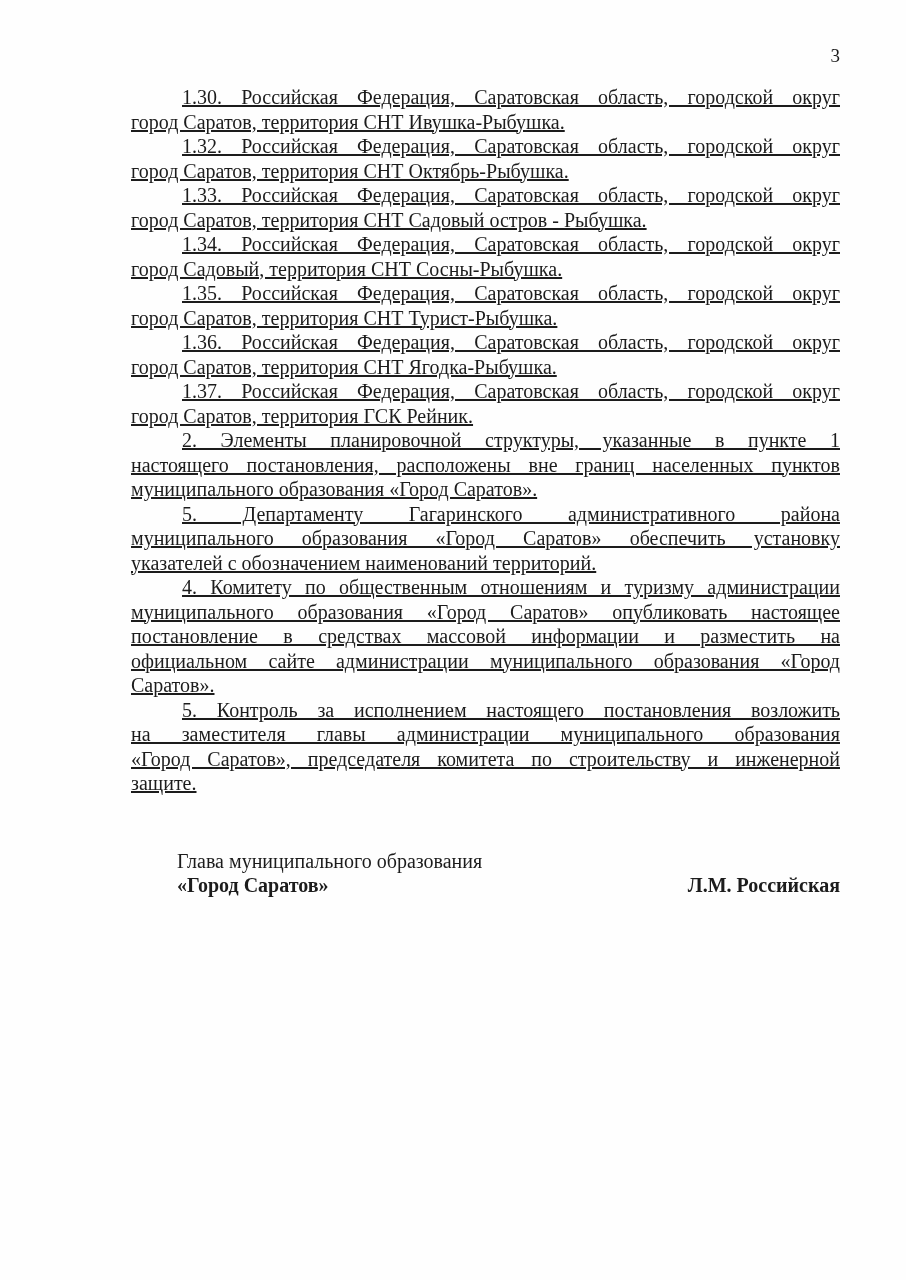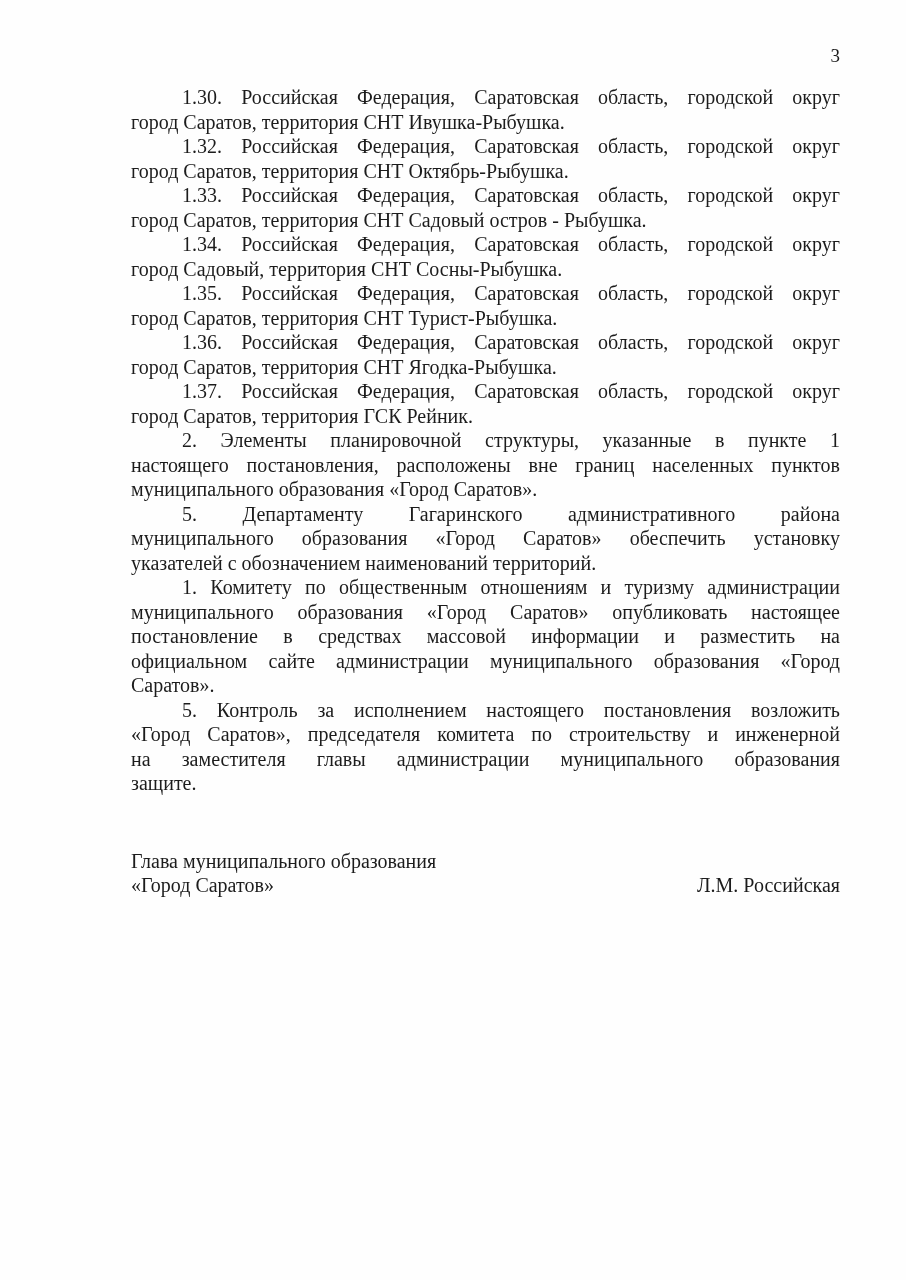--- a/index.html
+++ b/index.html
@@ -25,38 +25,41 @@
   .content {
     position: absolute;
     left: 131px;
     top: 85px;
     width: 709px;
     font-size: 20px;
     line-height: 24.5px;
   }
   .para {
     margin: 0;
+    text-decoration: underline;
   }
   .line {
     text-align: justify;
     text-align-last: justify;
   }
   .line.last {
     text-align-last: left;
   }
   .line.first {
     text-indent: 51px;
   }
   .signature {
     margin-top: 53px;
+    margin-left: 46px;
   }
   .sig-row {
     display: flex;
     justify-content: space-between;
     align-items: center;
+    font-weight: bold;
   }
 </style>
 </head>
 <body>
 
 <div class="page-number">3</div>
 
 <div class="content">
   <div id="document-body">
       <div class="para">
@@ -91,30 +94,30 @@
         <div class="line first">2. Элементы планировочной структуры, указанные в пункте 1</div>
         <div class="line">настоящего постановления, расположены вне границ населенных пунктов</div>
         <div class="line last">муниципального образования «Город Саратов».</div>
       </div>
       <div class="para">
         <div class="line first">5. Департаменту Гагаринского административного района</div>
         <div class="line">муниципального образования «Город Саратов» обеспечить установку</div>
         <div class="line last">указателей с обозначением наименований территорий.</div>
       </div>
       <div class="para">
-        <div class="line first">1. Комитету по общественным отношениям и туризму администрации</div>
+        <div class="line first">4. Комитету по общественным отношениям и туризму администрации</div>
         <div class="line">муниципального образования «Город Саратов» опубликовать настоящее</div>
         <div class="line">постановление в средствах массовой информации и разместить на</div>
         <div class="line">официальном сайте администрации муниципального образования «Город</div>
         <div class="line last">Саратов».</div>
       </div>
       <div class="para">
         <div class="line first">5. Контроль за исполнением настоящего постановления возложить</div>
+        <div class="line">на заместителя главы администрации муниципального образования</div>
         <div class="line">«Город Саратов», председателя комитета по строительству и инженерной</div>
-        <div class="line">на заместителя главы администрации муниципального образования</div>
         <div class="line last">защите.</div>
       </div>
     </div>
 
   <div class="signature">
     <div class="sig-line">Глава муниципального образования</div>
     <div class="sig-row">
       <span>«Город Саратов»</span>
       <span>Л.М. Российская</span>
     </div>

